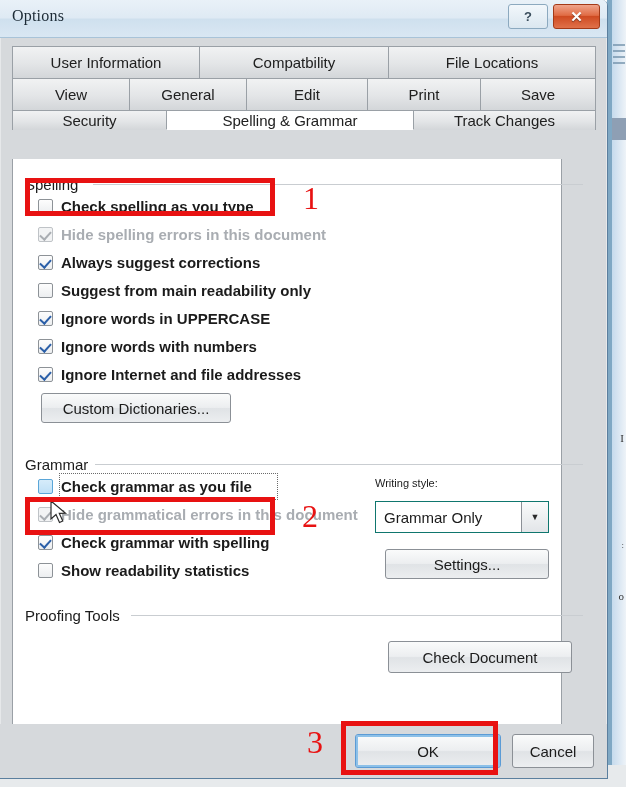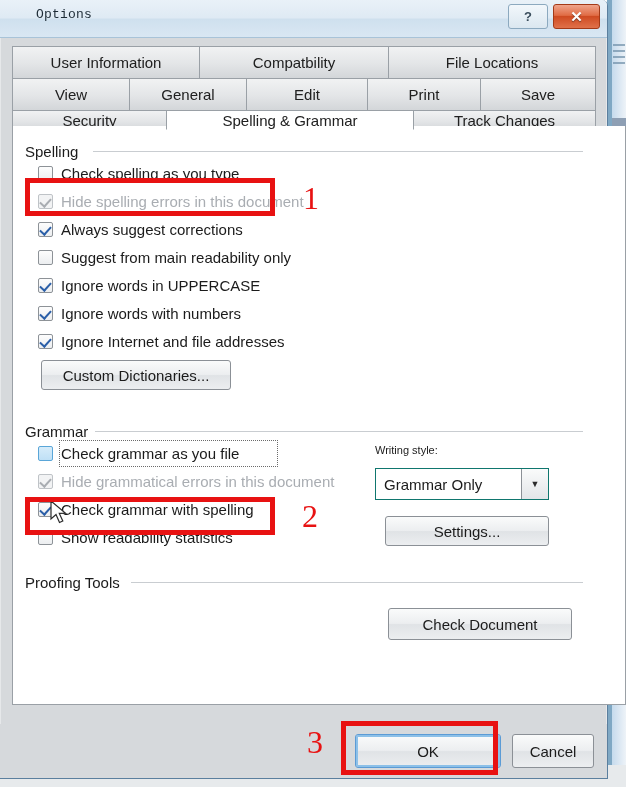--- a/index.html
+++ b/index.html
@@ -55,24 +55,23 @@
   }
   #titlebar{
     position:absolute;left:0;top:0;width:607px;height:38px;
     background:linear-gradient(to bottom,#e9f1f8 0%,#dfeaf4 48%,#cfe0ee 52%,#d9e7f3 100%);
     border-bottom:1px solid #a8c3d8;
     box-sizing:border-box;
     border-radius:0 5px 0 0;
   }
   #title-text{
     position:absolute;left:12px;top:7px;
-    font-size:13px;color:#1d2b36;
-    font-family:Liberation Mono, monospace;
+    font-size:16px;color:#1d2b36;
+    font-family:Liberation Serif, serif;
     letter-spacing:.2px;
-    margin-left:24px;
   }
   .sysbtn{
     position:absolute;top:4px;height:25px;box-sizing:border-box;
     border:1px solid #8ca9bf;border-radius:3px;
     display:flex;align-items:center;justify-content:center;
     font-size:13px;font-weight:bold;
   }
   #help-btn{
     left:508px;width:40px;
     background:linear-gradient(to bottom,#f2f7fb,#dbe7f0);
@@ -108,40 +107,40 @@
     position:relative;z-index:5;
   }
   
   .r1 .t1{flex:0 0 188px;} .r1 .t2{flex:0 0 190px;} .r1 .t3{flex:1;}
   .r2 .t1{flex:0 0 118px;} .r2 .t2{flex:0 0 118px;} .r2 .t3{flex:0 0 122px;}
   .r2 .t4{flex:0 0 114px;} .r2 .t5{flex:1;}
   .r3 .t1{flex:0 0 155px;} .r3 .t2{flex:0 0 248px;} .r3 .t3{flex:1;}
 
   
   #panel{
-    position:absolute;left:12px;top:126px;width:614px;height:579px;
+    position:absolute;left:12px;top:159px;width:550px;height:579px;
     background:#ffffff;
     border:1px solid #9aa0a6;
     border-top:none;
     box-sizing:border-box;
   }
 
   
   .group-label{
     position:absolute;font-size:15px;color:#1b1b1b;background:#ffffff;
     padding-right:7px;
   }
   .group-rule{
     position:absolute;height:1px;background:#c9cdd1;
   }
 
   
   .cb-row{
     position:absolute;display:flex;align-items:center;height:23px;
-    font-size:15px;color:#1b1b1b;
+    font-size:15px;color:#1b1b1b;font-weight:bold;
   }
   .cb{
     width:15px;height:15px;box-sizing:border-box;
     border:1px solid #8d9297;border-radius:2px;
     background:linear-gradient(to bottom,#fdfdfd,#eceef0);
     margin-right:8px;flex:0 0 15px;position:relative;
   }
   .cb.checked::after{
     content:"";position:absolute;left:3px;top:1px;
     width:5px;height:9px;border:solid #2b5fa8;

